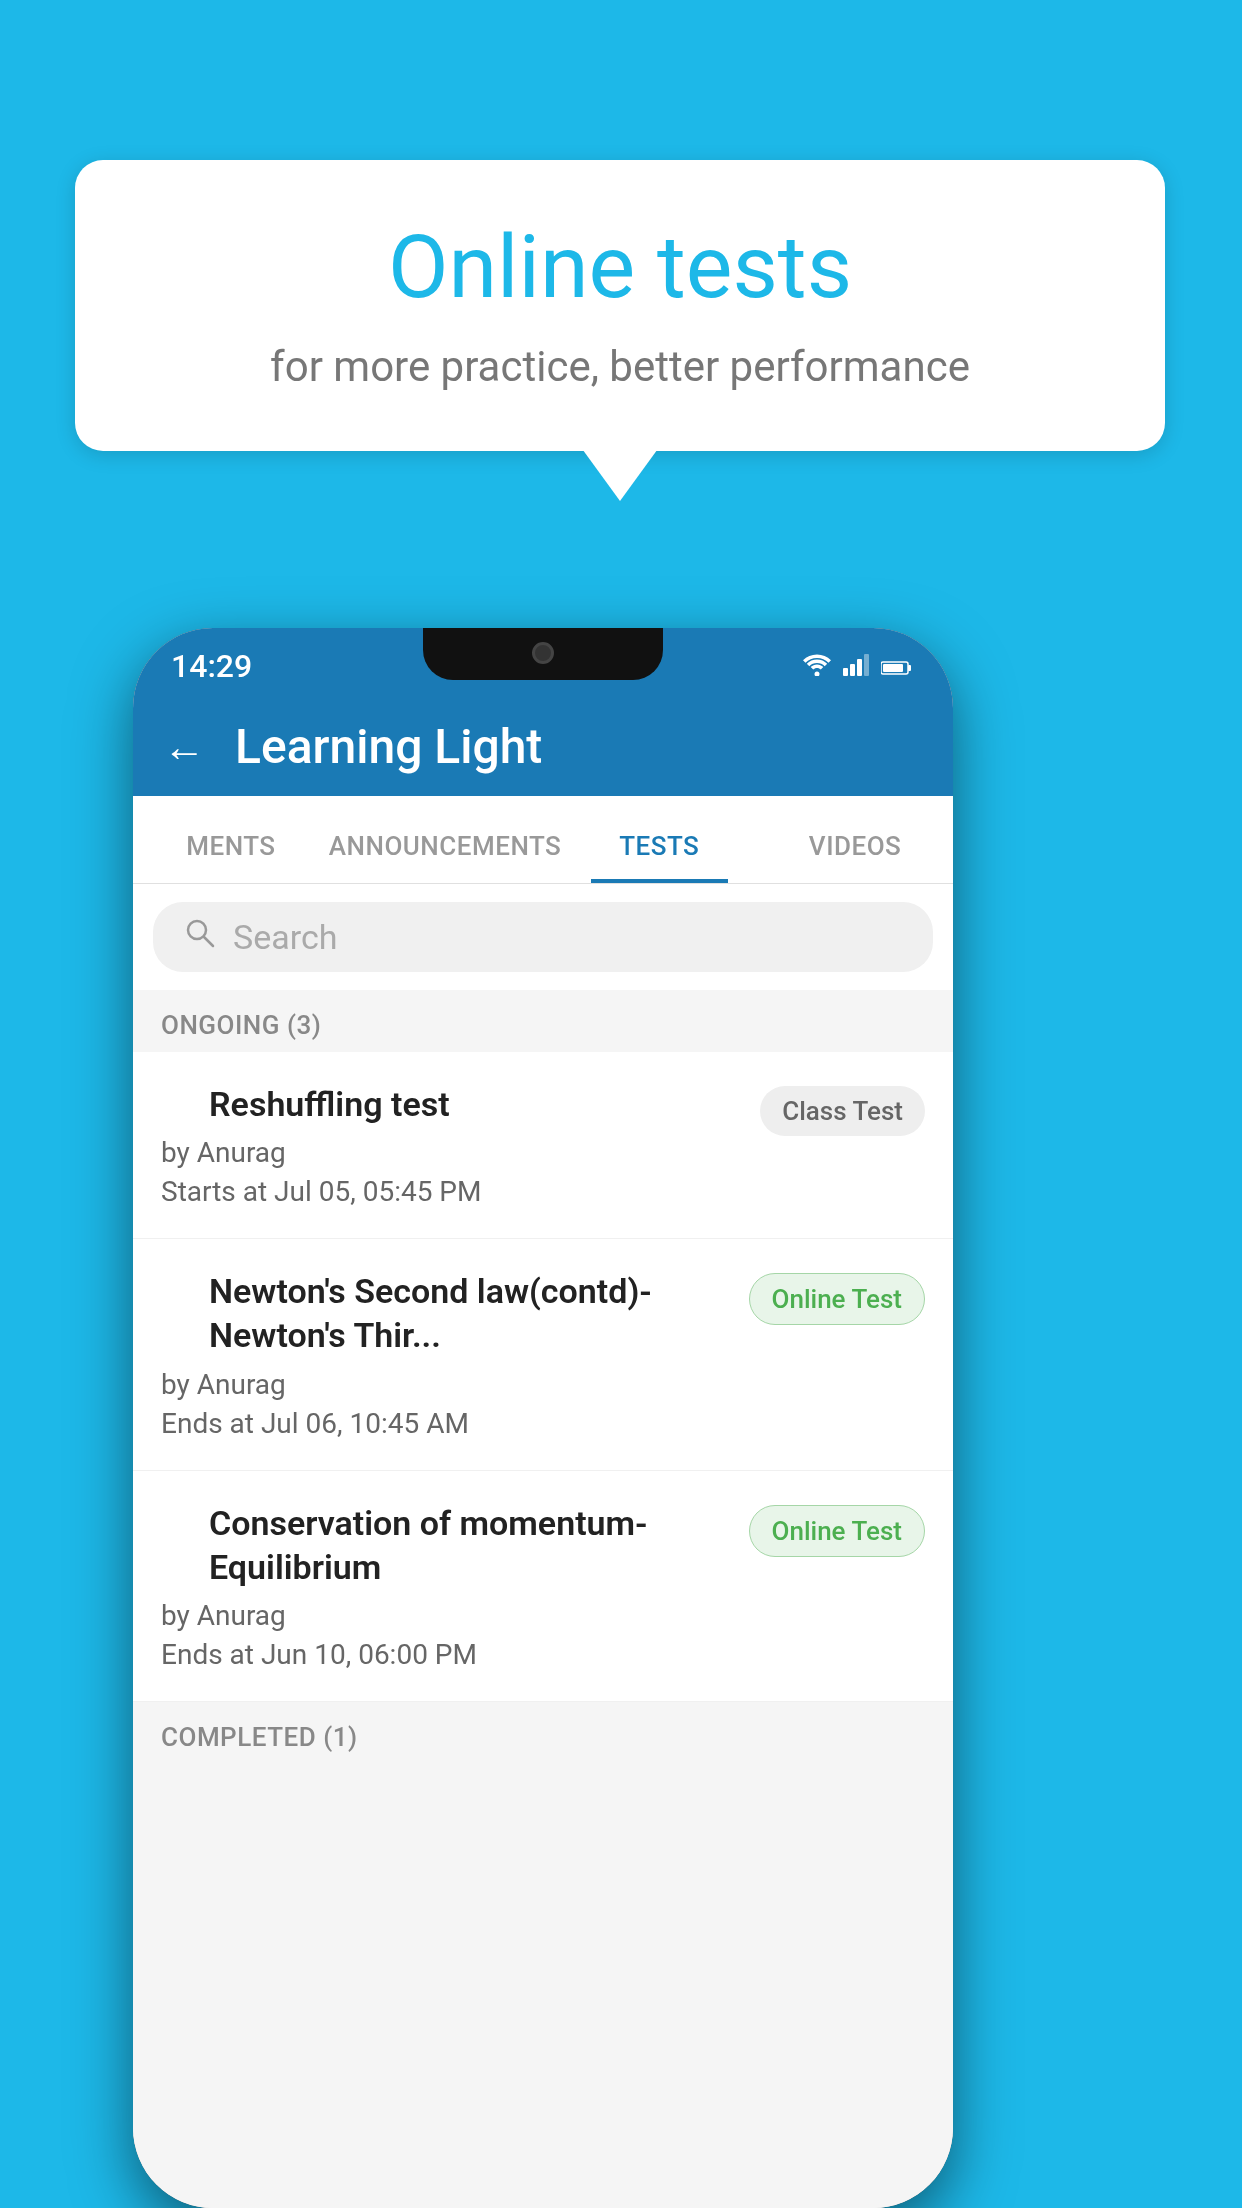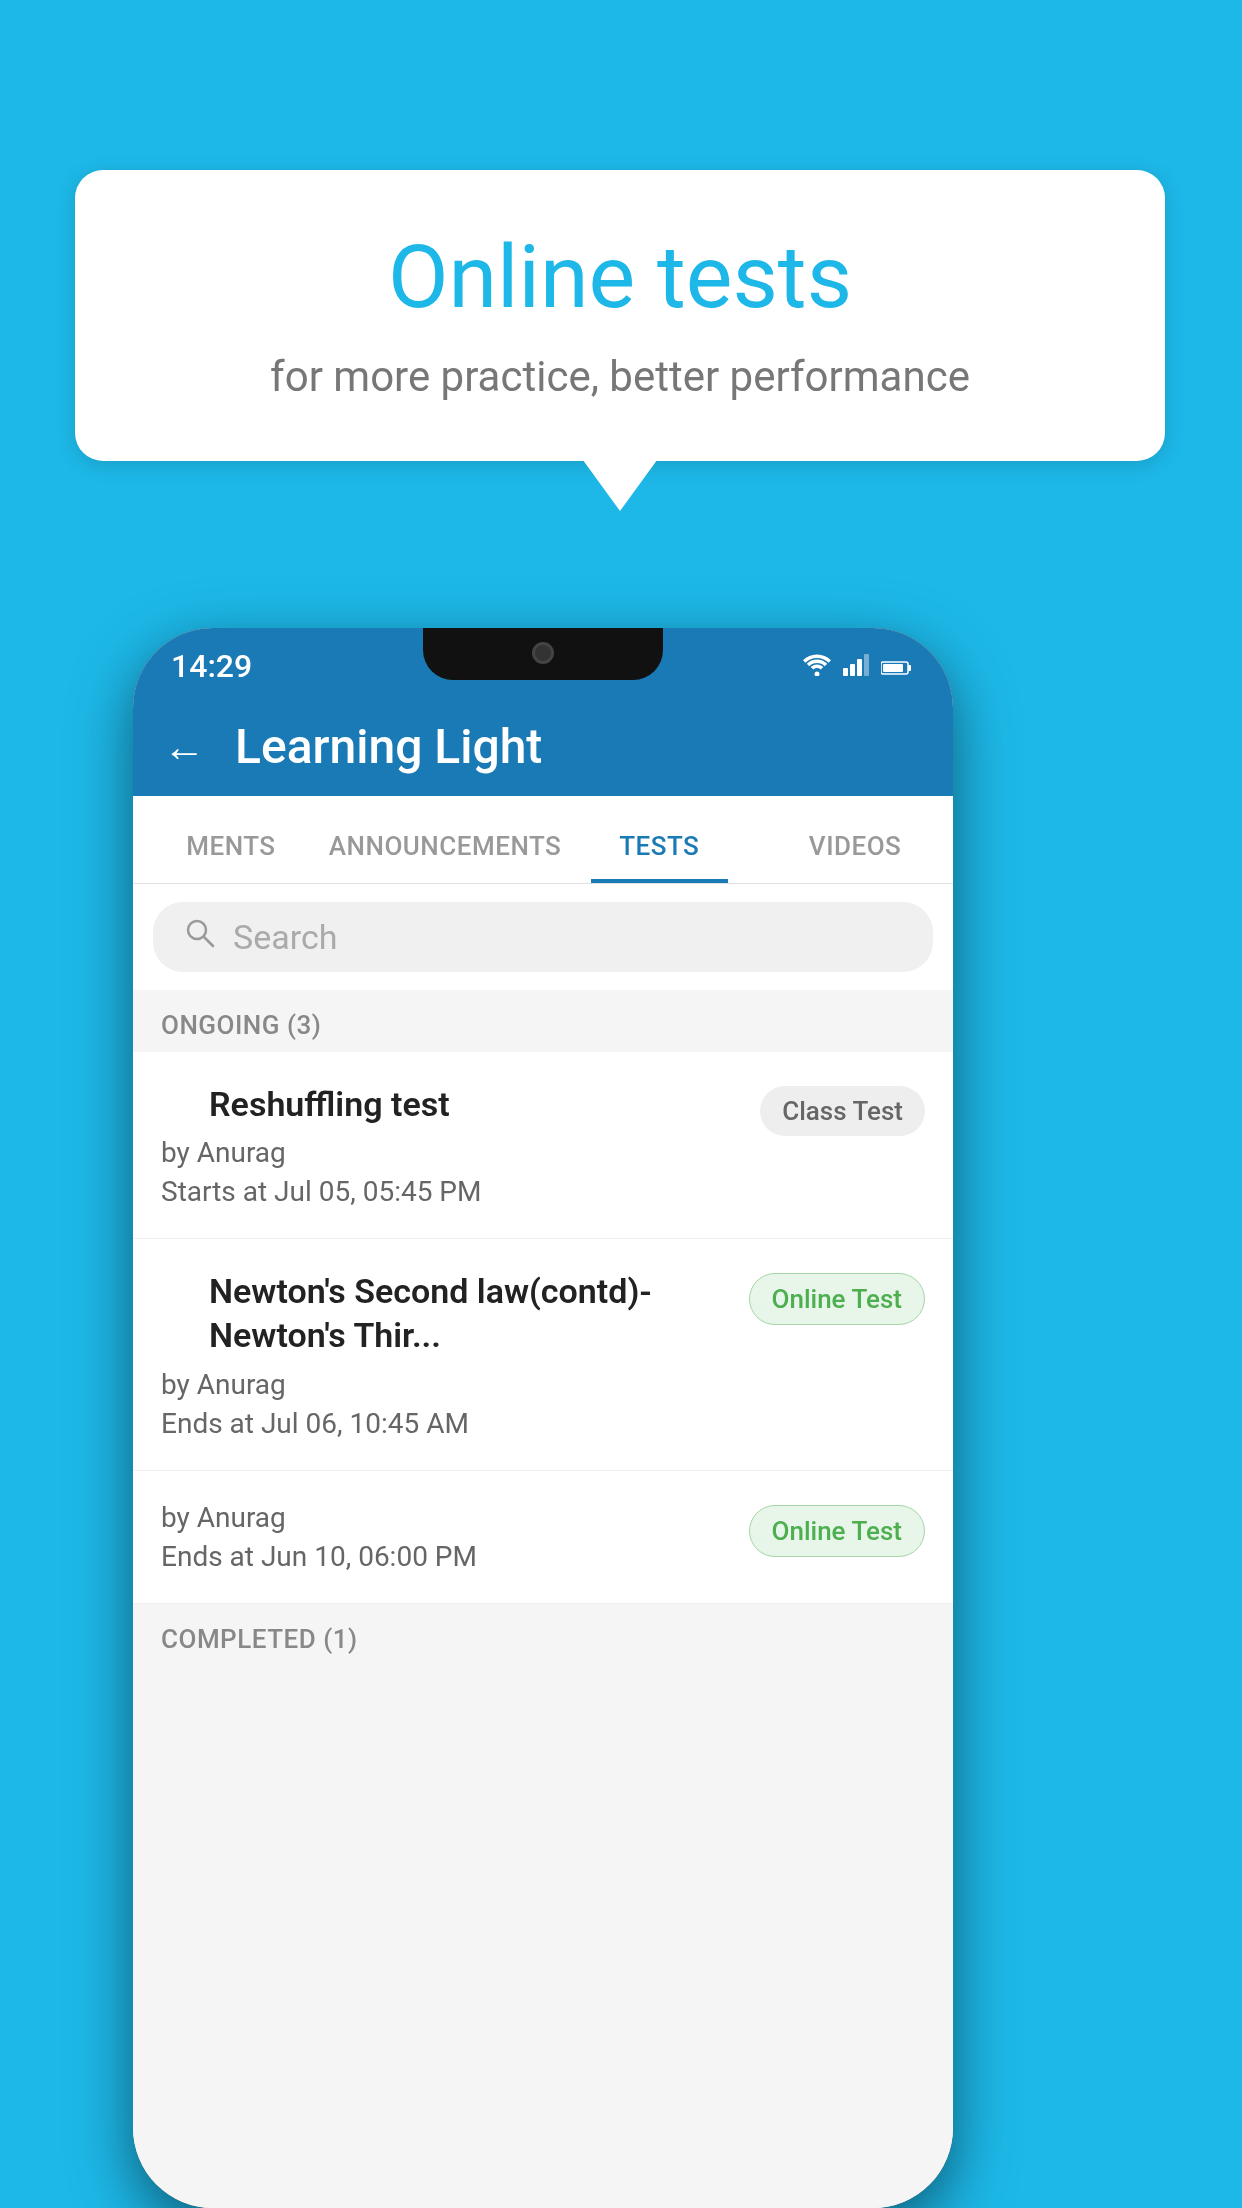--- a/index.html
+++ b/index.html
@@ -10,21 +10,21 @@
       height: 2208px;
       background-color: #1DB8E8;
       font-family: 'Roboto', Arial, sans-serif;
       overflow: hidden;
       position: relative;
     }
 
     
     .speech-bubble {
       position: absolute;
-      top: 170px;
+      top: 160px;
       left: 75px;
       width: 1090px;
       background: white;
       border-radius: 28px;
       padding: 55px 60px 60px;
       text-align: center;
       box-shadow: 0 4px 20px rgba(0,0,0,0.15);
     }
 
     .speech-bubble::after {
@@ -415,20 +415,21 @@
               <div class="test-author">by Anurag</div>
               <div class="test-time">
                 <span>Ends at</span>&nbsp;<span>Jul 06, 10:45 AM</span>
               </div>
             </div>
             <div class="test-badge badge-online">Online Test</div>
           </div>
 
           <div class="test-item">
             <div class="test-item-left">
+              <div class="test-name">Conservation of momentum-Equilibrium</div>
               <div class="test-author">by Anurag</div>
               <div class="test-time">
                 <span>Ends at</span>&nbsp;<span>Jun 10, 06:00 PM</span>
               </div>
             </div>
             <div class="test-badge badge-online">Online Test</div>
           </div>
 
         </div>
 

